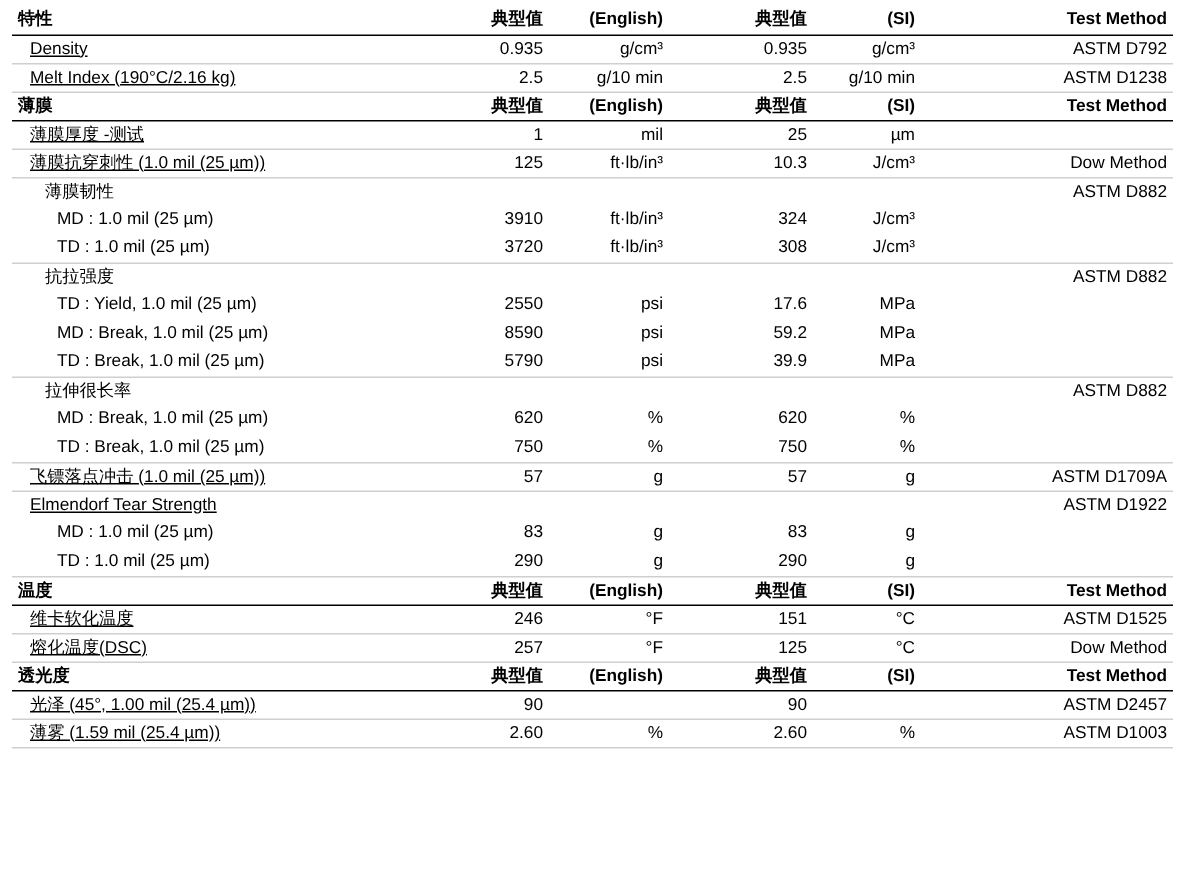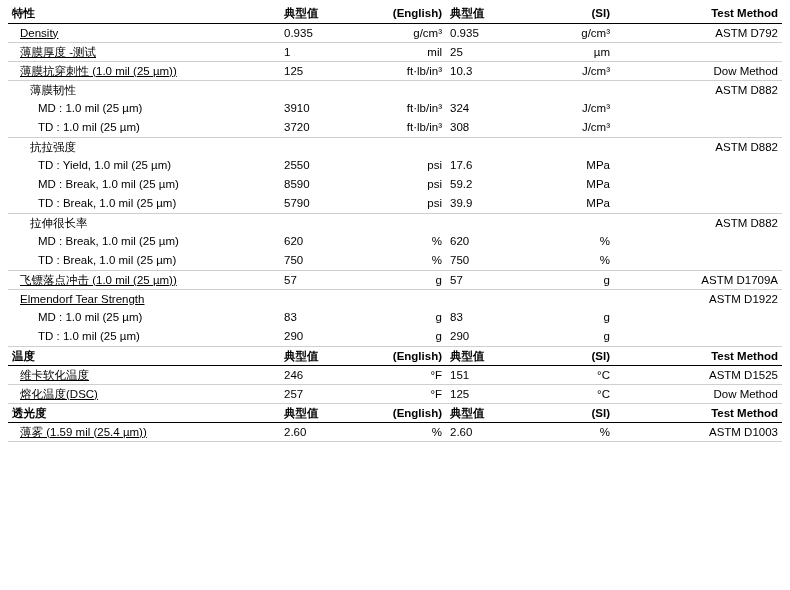--- a/index.html
+++ b/index.html
@@ -39,21 +39,21 @@
   col.c-eval   { width: 88px; }
   col.c-eunit  { width: 78px; }
   col.c-sval   { width: 98px; }
   col.c-sunit  { width: 70px; }
   col.c-method { width: 168px; }
 
   .cell {
     padding: 3px 4px 2px 4px;
   }
   .lbl      { text-align: left; }
-  .val      { padding-right: 6px; }
+  .val      { text-align: right; padding-right: 6px; }
   .unit     { text-align: right; padding-left: 5px; }
   .method   { text-align: right; padding-left: 6px; }
 
   .hdr .cell { font-weight: bold; }
   .hdr       { border-bottom: 1px solid #000000; }
 
   .row-line td { border-bottom: 1px solid #cfcfcf; }
   .row-noline td { border-bottom: none; }
 
   .indent1 { padding-left: 12px; text-decoration: underline; }
@@ -110,21 +110,61 @@
             <div class="cell val">0.935</div>
           </td>
         <td>
             <div class="cell unit">g/cm³</div>
           </td>
         <td>
             <div class="cell method">ASTM D792</div>
           </td>
       </tr>
 
-
+      <tr class="row-line">
+        <td>
+            <div class="cell lbl indent1">Melt Index (190°C/2.16 kg)</div>
+          </td>
+        <td>
+            <div class="cell val">2.5</div>
+          </td>
+        <td>
+            <div class="cell unit">g/10 min</div>
+          </td>
+        <td>
+            <div class="cell val">2.5</div>
+          </td>
+        <td>
+            <div class="cell unit">g/10 min</div>
+          </td>
+        <td>
+            <div class="cell method">ASTM D1238</div>
+          </td>
+      </tr>
+
+      <tr class="hdr">
+        <td>
+            <div class="cell lbl">薄膜</div>
+          </td>
+        <td>
+            <div class="cell val">典型值</div>
+          </td>
+        <td>
+            <div class="cell unit">(English)</div>
+          </td>
+        <td>
+            <div class="cell val">典型值</div>
+          </td>
+        <td>
+            <div class="cell unit">(SI)</div>
+          </td>
+        <td>
+            <div class="cell method">Test Method</div>
+          </td>
+      </tr>
 
       <tr class="row-line">
         <td>
             <div class="cell lbl indent1">薄膜厚度 -测试</div>
           </td>
         <td>
             <div class="cell val">1</div>
           </td>
         <td>
             <div class="cell unit">mil</div>
@@ -522,20 +562,40 @@
             <div class="cell val">典型值</div>
           </td>
         <td>
             <div class="cell unit">(SI)</div>
           </td>
         <td>
             <div class="cell method">Test Method</div>
           </td>
       </tr>
 
+      <tr class="row-line">
+        <td>
+            <div class="cell lbl indent1">光泽 (45°, 1.00 mil (25.4 µm))</div>
+          </td>
+        <td>
+            <div class="cell val">90</div>
+          </td>
+        <td>
+            <div class="cell unit"></div>
+          </td>
+        <td>
+            <div class="cell val">90</div>
+          </td>
+        <td>
+            <div class="cell unit"></div>
+          </td>
+        <td>
+            <div class="cell method">ASTM D2457</div>
+          </td>
+      </tr>
       <tr class="row-line">
         <td>
             <div class="cell lbl indent1">薄雾 (1.59 mil (25.4 µm))</div>
           </td>
         <td>
             <div class="cell val">2.60</div>
           </td>
         <td>
             <div class="cell unit">%</div>
           </td>

